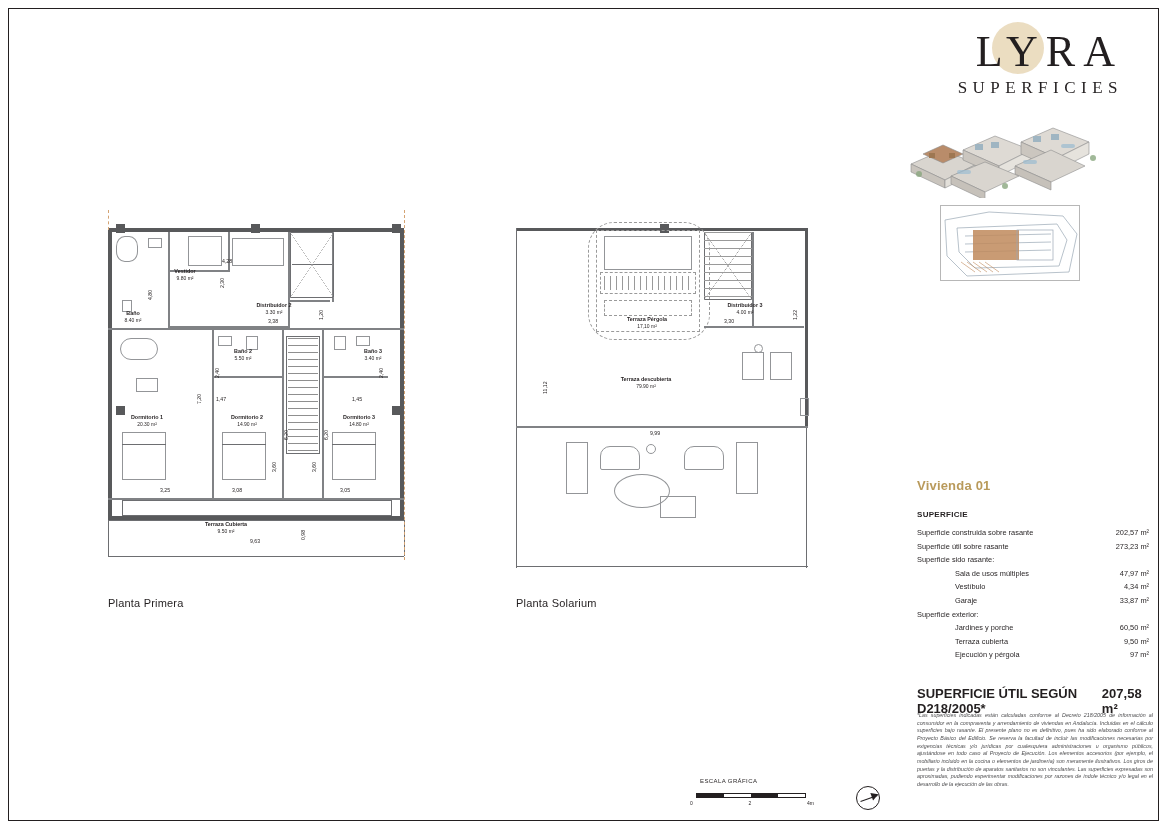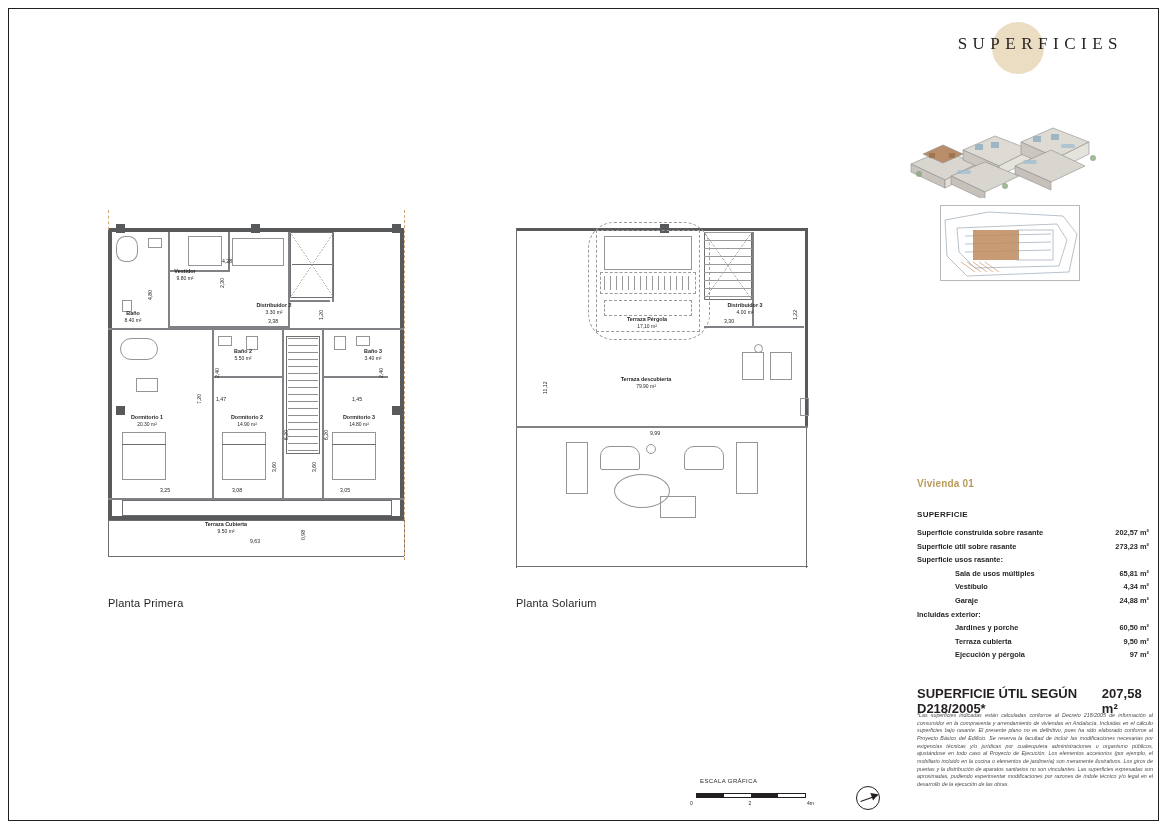--- a/index.html
+++ b/index.html
@@ -100,21 +100,21 @@
     left: 940px; top: 205px;
     width: 140px; height: 76px;
     border: 1px solid #b7b7b7;
     background: #fdfdfd;
     overflow: hidden;
   }
 
   .viv-title {
     position: absolute;
     left: 917px; top: 478px;
-    font-size: 10px;
+    font-size: 13px;
     font-weight: bold;
     color: #b99a5b;
     letter-spacing: .2px;
   }
   .sup-head {
     position: absolute;
     left: 917px; top: 510px;
     font-size: 8px;
     font-weight: bold;
     color: #231f20;
@@ -125,21 +125,20 @@
     left: 917px; top: 528px;
     width: 232px;
     font-size: 7.4px;
     color: #231f20;
   }
   .sup-row {
     display: flex;
     justify-content: space-between;
     align-items: flex-start;
     margin-bottom: 4.6px;
-    font-weight: bold;
   }
   .sup-row .lbl { white-space: nowrap; }
   .sup-row .val { white-space: nowrap; text-align: right; }
   .ind1 .lbl { padding-left: 38px; }
   .plain .lbl { padding-left: 0; }
 
   .total-row {
     position: absolute;
     left: 917px; top: 686px;
     width: 232px;
@@ -402,20 +401,21 @@
     <div class="dimv" style="left:542px;top:394px;">11,12</div>
     <div class="dim" style="left:650px;top:430px;">9,99</div>
     <div class="dim" style="left:724px;top:318px;">3,30</div>
     <div class="dimv" style="left:792px;top:320px;">1,22</div>
 
     <div class="plan-label" style="left:516px;top:597px;">Planta Solarium</div>
   </div>
 
   <div class="brand-sun"></div>
   <div class="brand">
+    <div class="lyra">LYRA</div>
     <div class="res">SUPERFICIES</div>
   </div>
 
   <div class="render-box">
     <svg width="210" height="78" viewBox="0 0 210 78">
       <rect x="0" y="0" width="210" height="78" fill="#ffffff"></rect>
       <g stroke="#8d8d8d" stroke-width="0.6" fill="#e7e4df">
         <polygon points="6,44 38,30 72,44 40,60" fill="#d9d5cf"></polygon>
         <polygon points="6,44 6,52 40,68 40,60" fill="#c9c4bd"></polygon>
         <polygon points="40,60 40,68 72,52 72,44" fill="#e3e0da"></polygon>
@@ -481,37 +481,37 @@
   <div class="sup-table">
     <div class="sup-row plain">
       <span class="lbl">Superficie construida sobre rasante</span>
       <span class="val">202,57 m²</span>
     </div>
     <div class="sup-row plain">
       <span class="lbl">Superficie útil sobre rasante</span>
       <span class="val">273,23 m²</span>
     </div>
     <div class="sup-row plain">
-      <span class="lbl">Superficie usos rasante:</span>
+      <span class="lbl">Superficie sido rasante:</span>
       <span class="val"></span>
     </div>
     <div class="sup-row ind1">
       <span class="lbl">Sala de usos múltiples</span>
-      <span class="val">65,81 m²</span>
+      <span class="val">47,97 m²</span>
     </div>
     <div class="sup-row ind1">
       <span class="lbl">Vestíbulo</span>
       <span class="val">4,34 m²</span>
     </div>
     <div class="sup-row ind1">
       <span class="lbl">Garaje</span>
-      <span class="val">24,88 m²</span>
+      <span class="val">33,87 m²</span>
     </div>
     <div class="sup-row plain">
-      <span class="lbl">Incluidas exterior:</span>
+      <span class="lbl">Superficie exterior:</span>
       <span class="val"></span>
     </div>
     <div class="sup-row ind1">
       <span class="lbl">Jardines y porche</span>
       <span class="val">60,50 m²</span>
     </div>
     <div class="sup-row ind1">
       <span class="lbl">Terraza cubierta</span>
       <span class="val">9,50 m²</span>
     </div>

